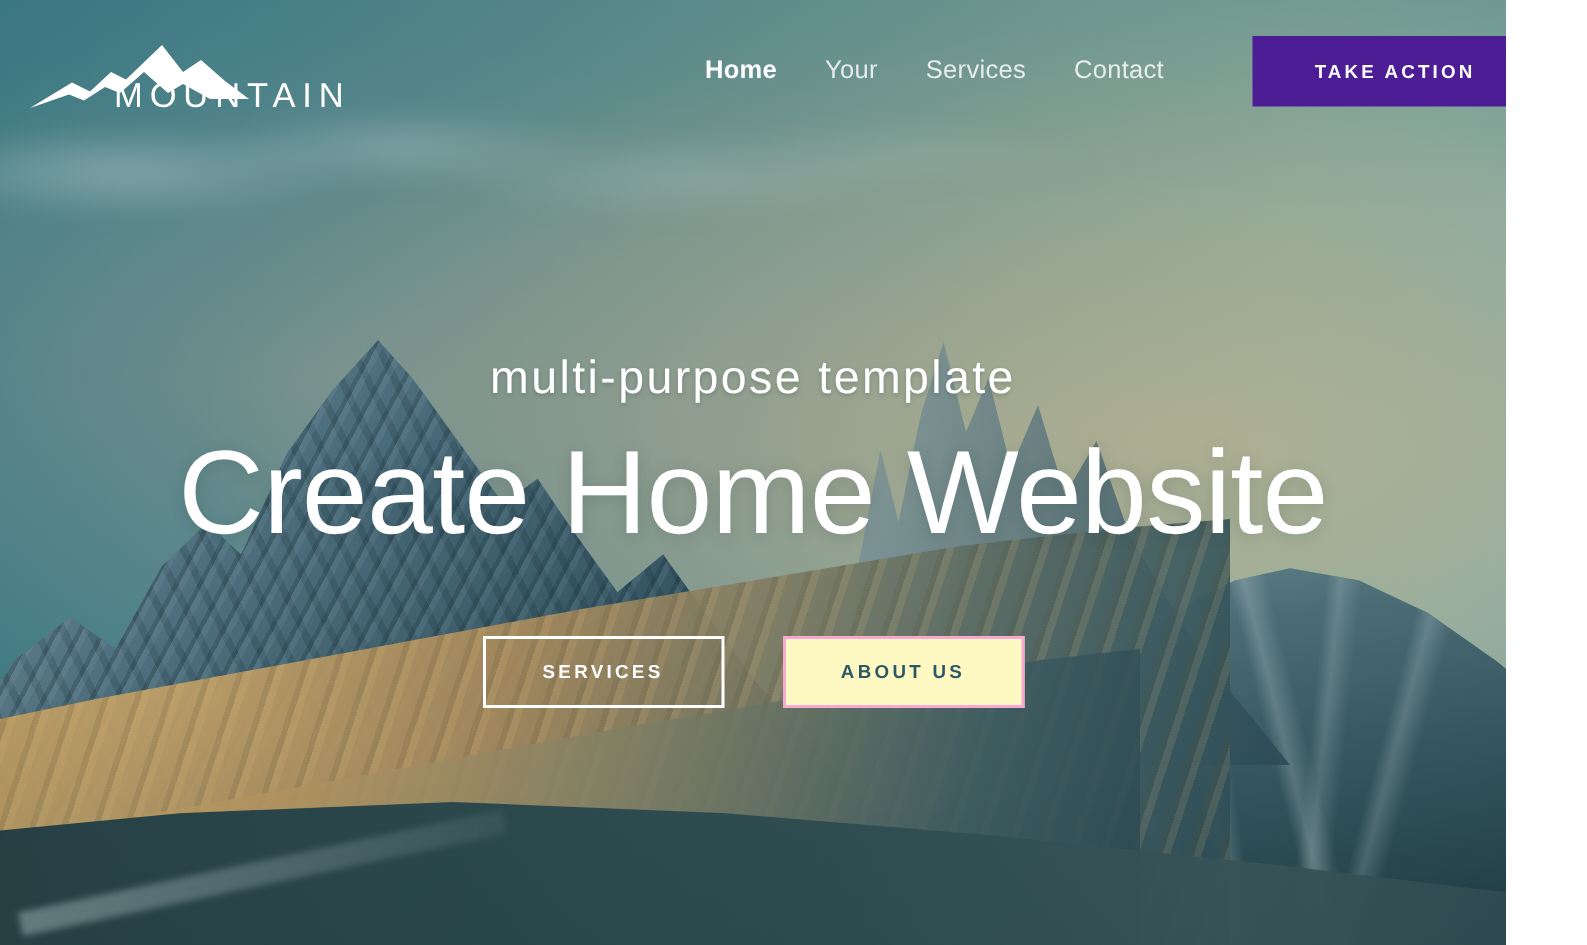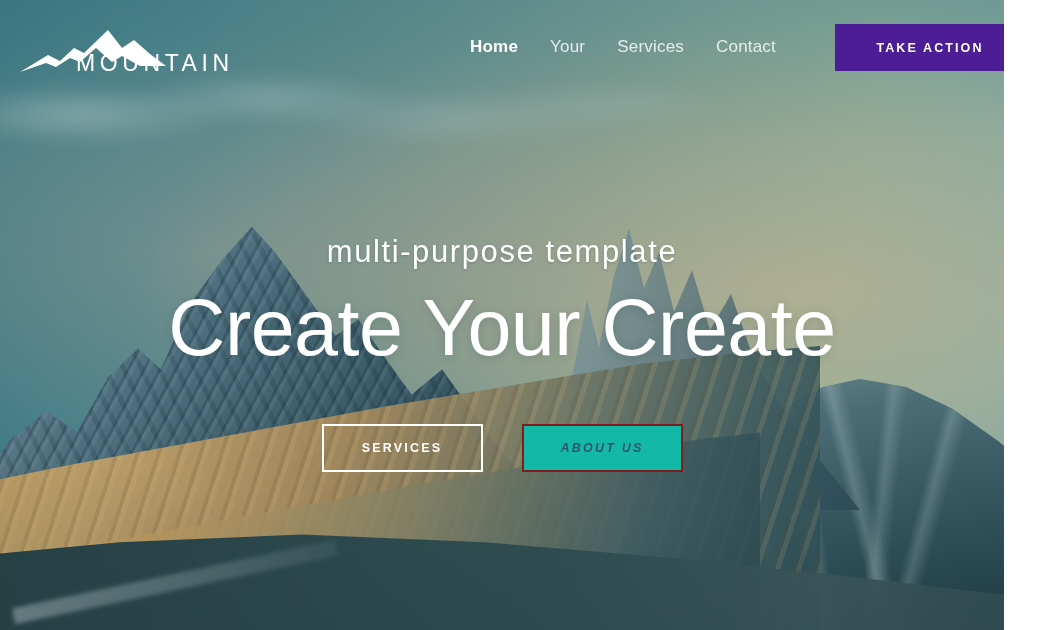--- a/index.html
+++ b/index.html
@@ -317,24 +317,23 @@
     font-weight: 700;
     letter-spacing: 2.2px;
     cursor: pointer;
   }
   .btn-outline {
     background: transparent;
     border: 2px solid #ffffff;
     color: #ffffff;
   }
   .btn-solid {
-    background: #14b8a6;
-    border: 2px solid #7f1d1d;
+    background: #fef9c3;
+    border: 2px solid #f9a8d4;
     color: #2c5866;
-    font-style: italic;
   }
 </style>
 </head>
 <body>
 
 <div class="page">
 
   <div class="photo">
     <div class="sky"></div>
     <div class="cloudband"></div>
@@ -366,21 +365,21 @@
       <a class="nav-item" href="#">Your</a>
       <a class="nav-item" href="#">Services</a>
       <a class="nav-item" href="#">Contact</a>
     </nav>
 
     <button class="cta-nav">TAKE ACTION</button>
   </div>
 
   <div class="hero">
     <div class="hero-sub">multi-purpose template</div>
-    <h1 class="hero-title">Create Your Create</h1>
+    <h1 class="hero-title">Create Home Website</h1>
 
     <div class="hero-buttons">
       <button class="btn btn-outline">SERVICES</button>
       <button class="btn btn-solid">ABOUT US</button>
     </div>
   </div>
 
 </div>
 
 </body></html>

